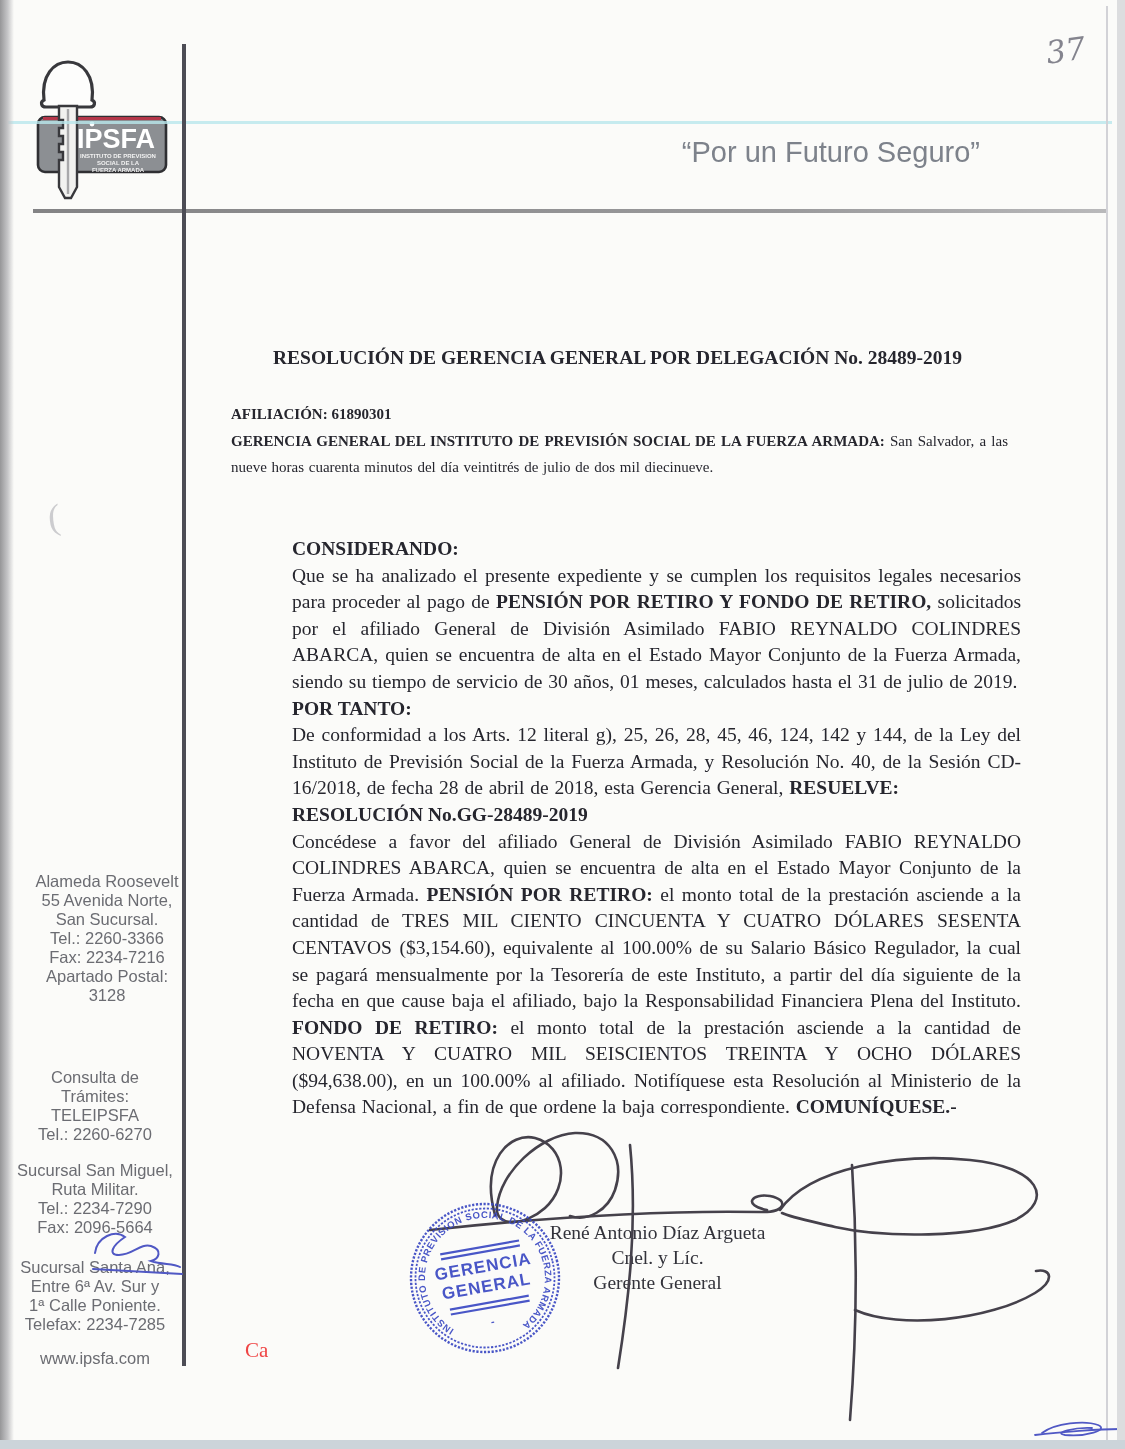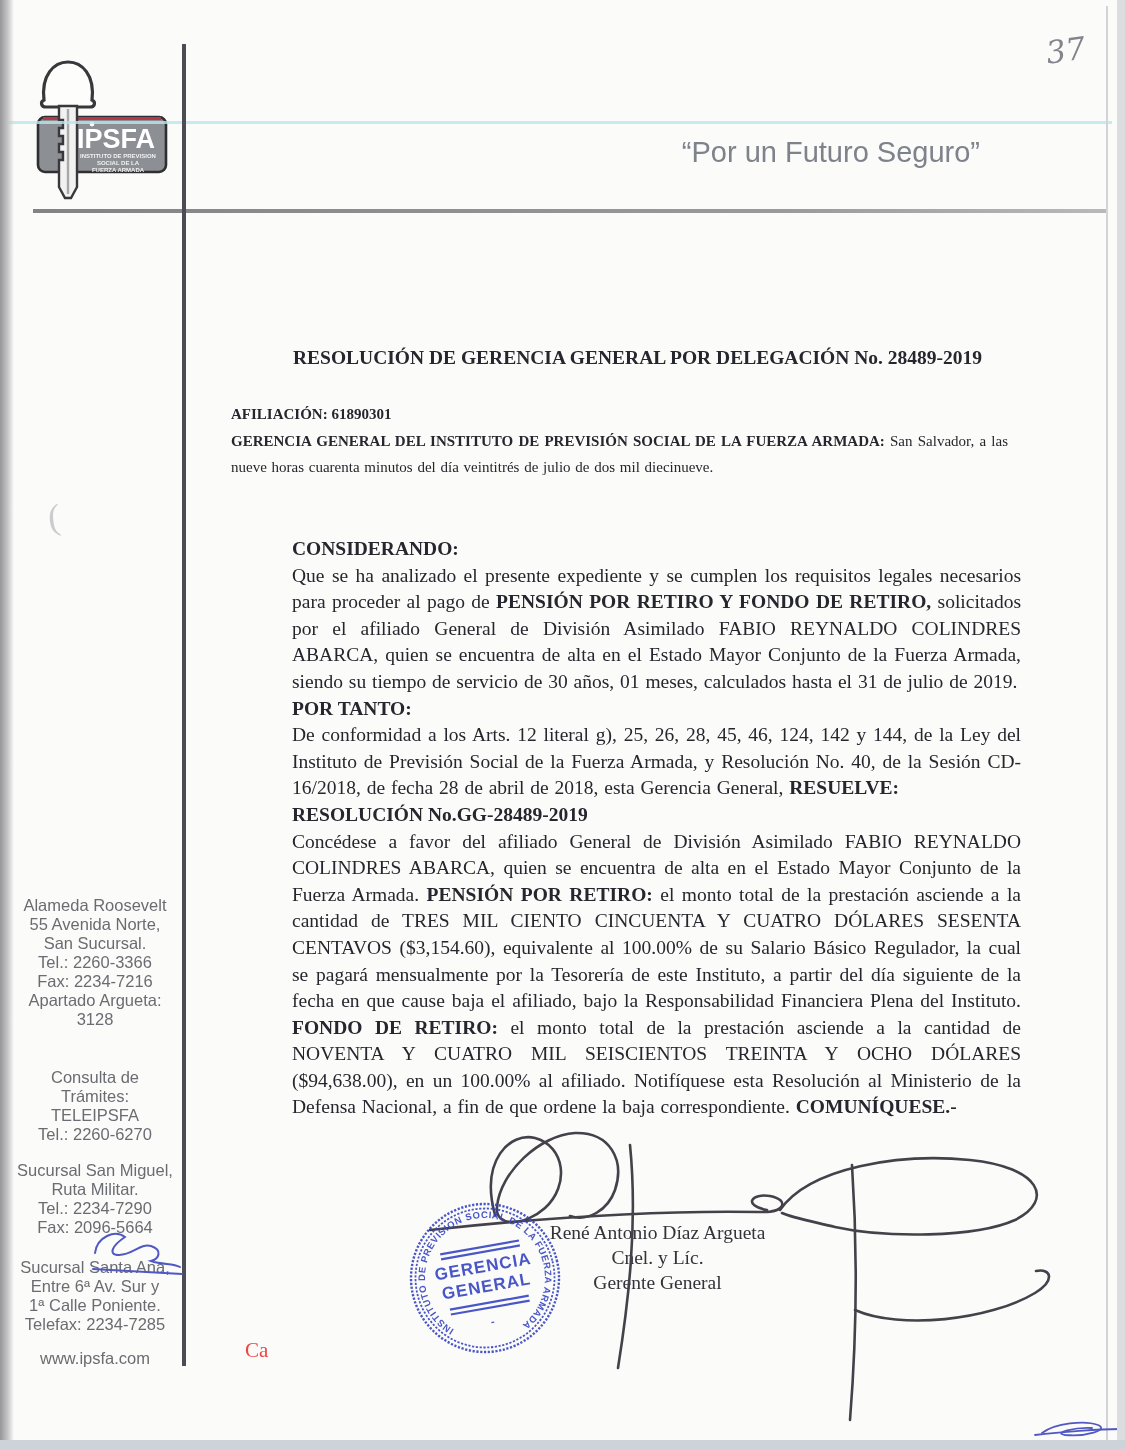--- a/index.html
+++ b/index.html
@@ -18,21 +18,21 @@
 
   .handnum{position:absolute;left:1046px;top:32px;font-family:"DejaVu Serif",serif;
            font-style:italic;font-size:31px;color:#84848e;transform:rotate(-8deg);}
   .slogan{position:absolute;left:660px;top:136px;width:320px;text-align:right;
           font-family:"Liberation Sans",sans-serif;font-size:29px;color:#7d828b;}
 
   .sb{position:absolute;left:9px;width:172px;text-align:center;
       font-family:"Liberation Sans",sans-serif;font-size:16.5px;line-height:19px;color:#6b6c72;}
   .sb .line{white-space:nowrap;}
 
-  .doc-title{position:absolute;left:248px;top:347px;width:779px;text-align:center;
+  .doc-title{position:absolute;left:228px;top:347px;width:779px;text-align:center;
              font-weight:bold;font-size:19.5px;}
   .block-opening{position:absolute;left:231px;top:401px;width:777px;
                  font-size:15px;line-height:26.5px;}
   .block-main{position:absolute;left:292px;top:536px;width:729px;
               font-size:19.5px;line-height:26.6px;}
   .justify{text-align:justify;word-spacing:1px;}
   .b,.bold{font-weight:bold;}
 
   .paren-artifact{position:absolute;left:48px;top:496px;font-size:36px;color:#777782;opacity:.35;
                   transform:rotate(-6deg);}
@@ -65,27 +65,27 @@
   </svg>
 
   <div class="rule-cyan"></div>
   <div class="rule-gray"></div>
   <div class="vline"></div>
   <div class="faint-vline"></div>
 
   <div class="handnum">37</div>
   <div class="slogan">“Por un Futuro Seguro”</div>
 
-  <div class="sb" style="top:896px;">
+  <div class="sb" style="top:872px;padding-left:12px;">
       <div class="line">Alameda Roosevelt</div>
       <div class="line">55 Avenida Norte,</div>
       <div class="line">San Sucursal.</div>
       <div class="line">Tel.: 2260-3366</div>
       <div class="line">Fax: 2234-7216</div>
-      <div class="line">Apartado Argueta:</div>
+      <div class="line">Apartado Postal:</div>
       <div class="line">3128</div>
     </div>
   <div class="sb" style="top:1068px;">
       <div class="line">Consulta de</div>
       <div class="line">Trámites:</div>
       <div class="line">TELEIPSFA</div>
       <div class="line">Tel.: 2260-6270</div>
     </div>
   <div class="sb" style="top:1161px;">
       <div class="line">Sucursal San Miguel,</div>

